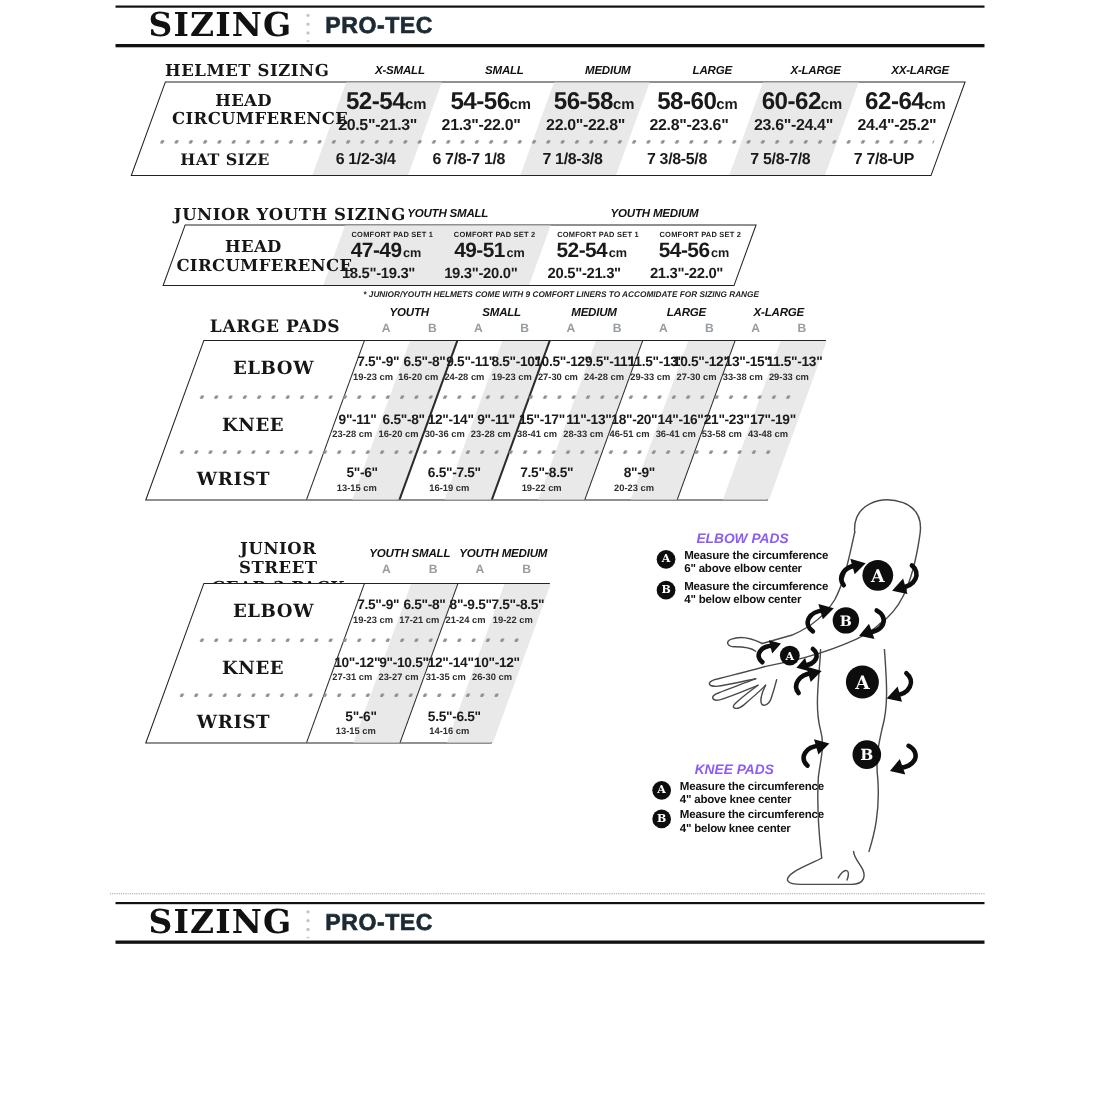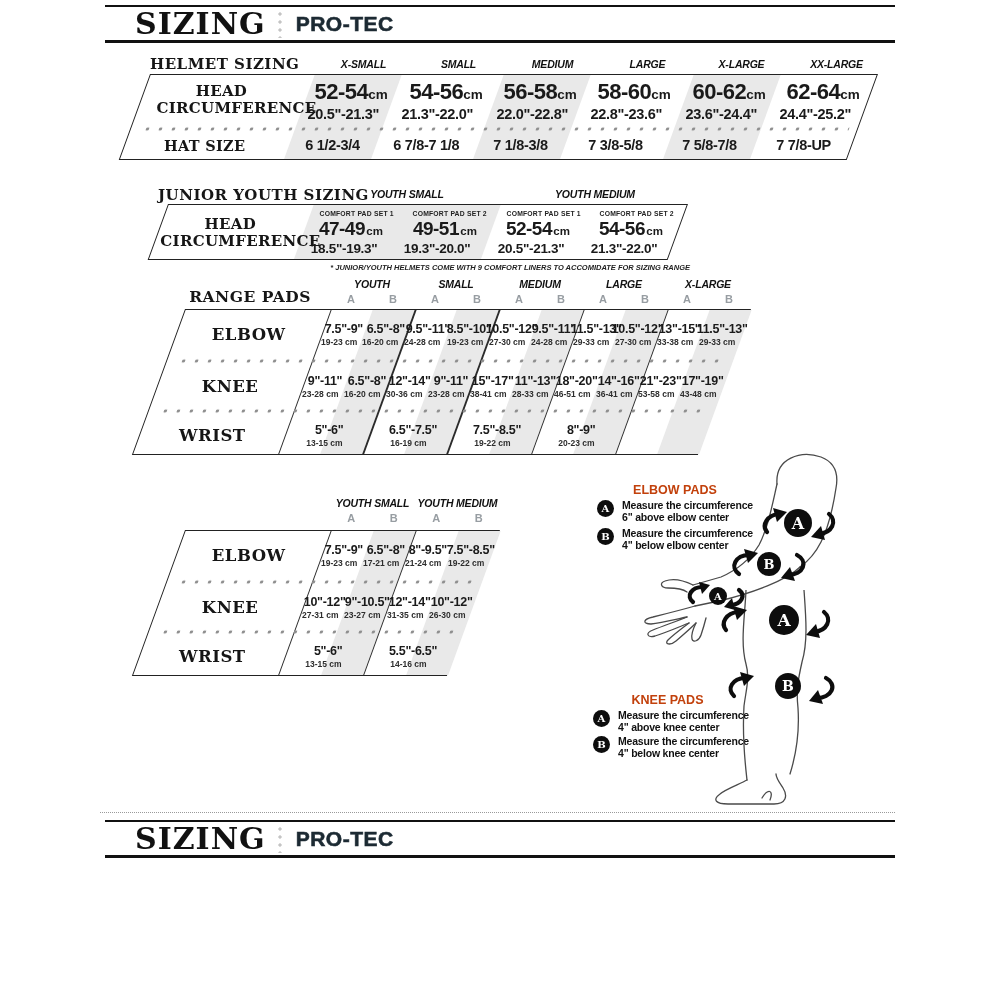--- a/index.html
+++ b/index.html
@@ -49,21 +49,21 @@
   .val{font-weight:bold;font-size:12.5px;letter-spacing:-.3px;}
   .cm{font-weight:bold;font-size:8.5px;color:#2e2e2e;margin-top:1px;}
 
   .sec-title{position:absolute;font-family:"DejaVu Serif",serif;font-weight:bold;color:#161616;}
   .colhead{position:absolute;text-align:center;font-weight:bold;font-style:italic;font-size:10.5px;letter-spacing:-.2px;color:#111;}
   .abhead{position:absolute;text-align:center;font-weight:bold;font-size:11px;color:#97
 9da2;color:#979da2;}
   .footnote{position:absolute;font-weight:bold;font-style:italic;font-size:7.5px;color:#222;text-align:right;}
 
   
-  .guide-title{position:absolute;font-weight:bold;font-size:12.5px;text-align:center;color:#c2410c;}
+  .guide-title{position:absolute;font-weight:bold;font-style:italic;font-size:12.5px;text-align:center;color:#8b5cf6;}
   .gitem{position:absolute;display:flex;align-items:flex-start;}
   .gmark{width:17px;height:17px;border-radius:50%;background:#0d0d0d;color:#fff;
          font-family:"DejaVu Serif",serif;font-weight:bold;font-size:10px;
          display:flex;align-items:center;justify-content:center;flex:0 0 17px;}
   .gtext{margin-left:8px;font-weight:bold;font-size:10.5px;line-height:11.5px;color:#111;letter-spacing:-.2px;}
   svg text.mk{font-family:"DejaVu Serif",serif;font-weight:bold;fill:#fff;}
   .sketch{fill:none;stroke:#4a4a4a;stroke-width:1.3;stroke-linecap:round;stroke-linejoin:round;}
   .arrow{fill:none;stroke:#0d0d0d;stroke-width:4.2;stroke-linecap:round;}
 </style>
 </head>
@@ -175,21 +175,21 @@
         <div class="pcell" style="width:93.7px;">
           <div class="us jh-set">COMFORT PAD SET 2</div>
           <div class="us"><span class="jh-big">54-56</span> <span class="jh-unit">cm</span></div>
           <div class="us jh-inch">21.3"-22.0"</div>
         </div>
       </div>
     </div>
   </div>
   <div class="footnote" style="left:300px;top:263px;width:390px;">* JUNIOR/YOUTH HELMETS COME WITH 9 COMFORT LINERS TO ACCOMIDATE FOR SIZING RANGE</div>
 
-  <div class="sec-title" style="left:185px;top:287px;width:130px;text-align:center;font-size:15.5px;letter-spacing:.5px;">RANGE PADS</div>
+  <div class="sec-title" style="left:185px;top:287px;width:130px;text-align:center;font-size:15.5px;letter-spacing:.5px;">LARGE PADS</div>
   <div class="colhead" style="left:330px;top:278px;width:84px;">YOUTH</div>
   <div class="colhead" style="left:414px;top:278px;width:84px;">SMALL</div>
   <div class="colhead" style="left:498px;top:278px;width:84px;">MEDIUM</div>
   <div class="colhead" style="left:582px;top:278px;width:84px;">LARGE</div>
   <div class="colhead" style="left:666px;top:278px;width:84px;">X-LARGE</div>
   <div class="abhead" style="left:330px;top:293px;width:42px;">A</div>
   <div class="abhead" style="left:372px;top:293px;width:42px;">B</div>
   <div class="abhead" style="left:414px;top:293px;width:42px;">A</div>
   <div class="abhead" style="left:456px;top:293px;width:42px;">B</div>
   <div class="abhead" style="left:498px;top:293px;width:42px;">A</div>
@@ -323,20 +323,24 @@
             <div class="us cm">19-22 cm</div>
           </div>
         <div class="pcell" style="width:84.2px;">
             <div class="us val">8"-9"</div>
             <div class="us cm">20-23 cm</div>
           </div>
       </div>
     </div>
   </div>
 
+  <div class="sec-title" style="left:187px;top:491px;width:132px;text-align:center;font-size:15px;line-height:1.15;letter-spacing:.5px;">
+    <div>JUNIOR STREET</div>
+    <div>GEAR 3 PACK</div>
+  </div>
   <div class="colhead" style="left:330px;top:497px;width:85px;">YOUTH SMALL</div>
   <div class="colhead" style="left:415px;top:497px;width:85px;">YOUTH MEDIUM</div>
   <div class="abhead" style="left:330px;top:512px;width:42.5px;">A</div>
   <div class="abhead" style="left:372.5px;top:512px;width:42.5px;">B</div>
   <div class="abhead" style="left:415px;top:512px;width:42.5px;">A</div>
   <div class="abhead" style="left:457.5px;top:512px;width:42.5px;">B</div>
 
   <div class="ptable" style="left:185px;top:530px;width:315px;height:146px;">
     <div class="skewbox">
       <div class="stripe" style="left:187.5px;width:42.5px;"></div>

